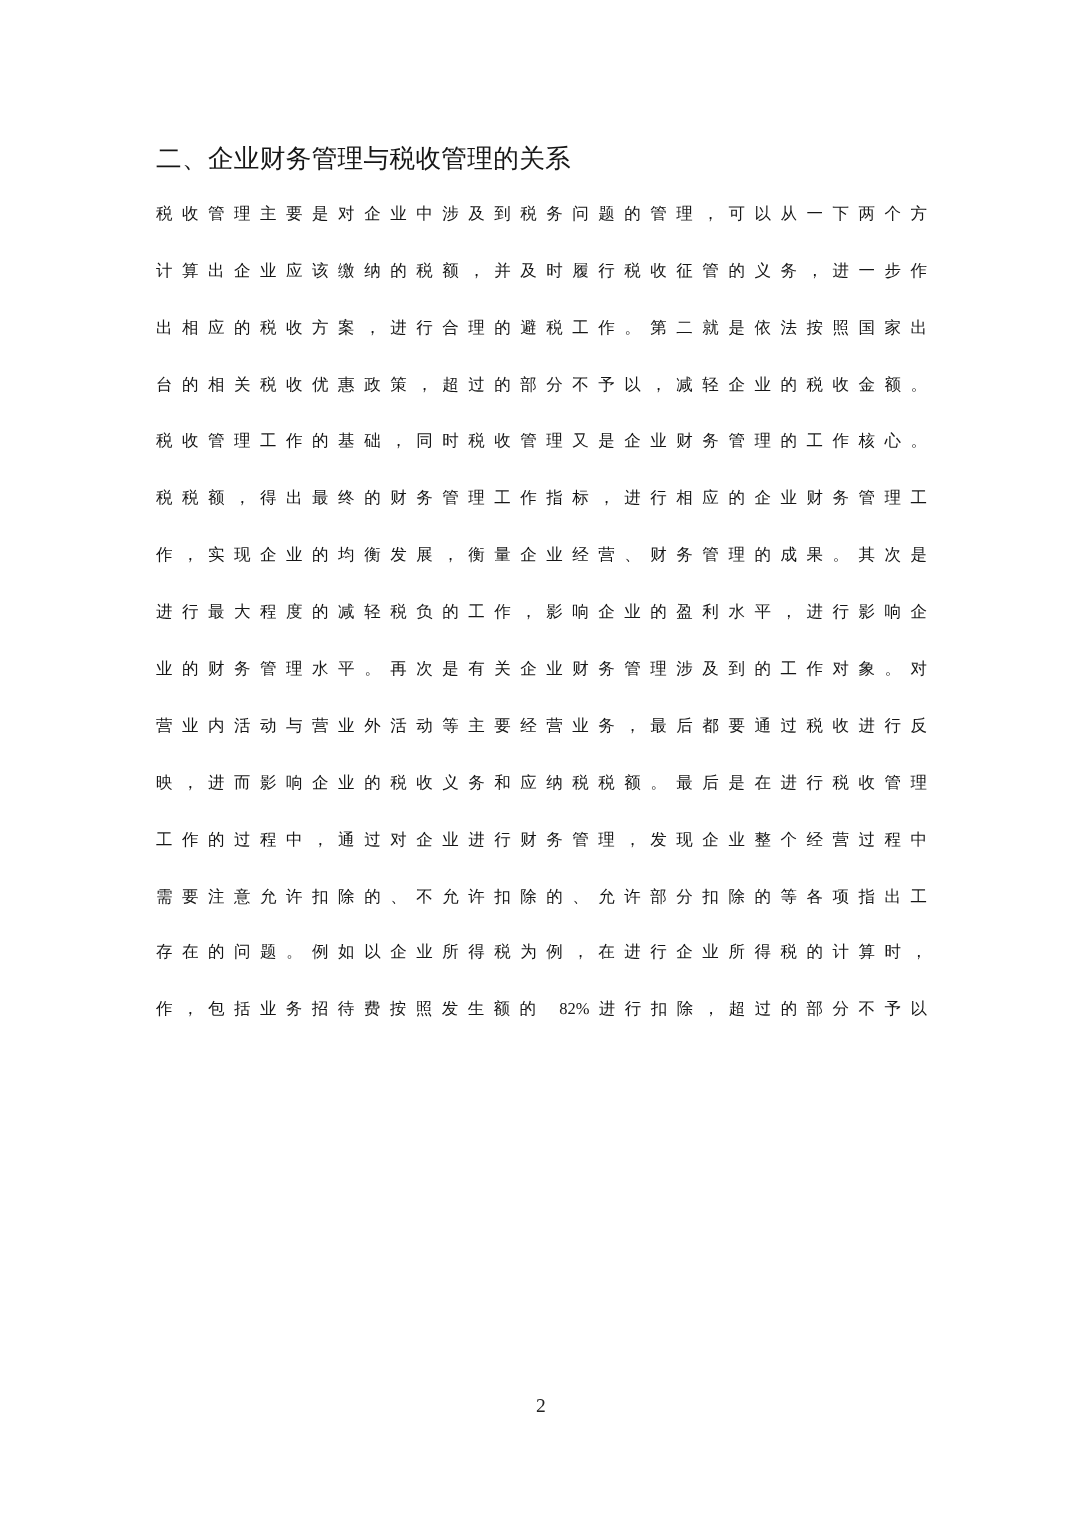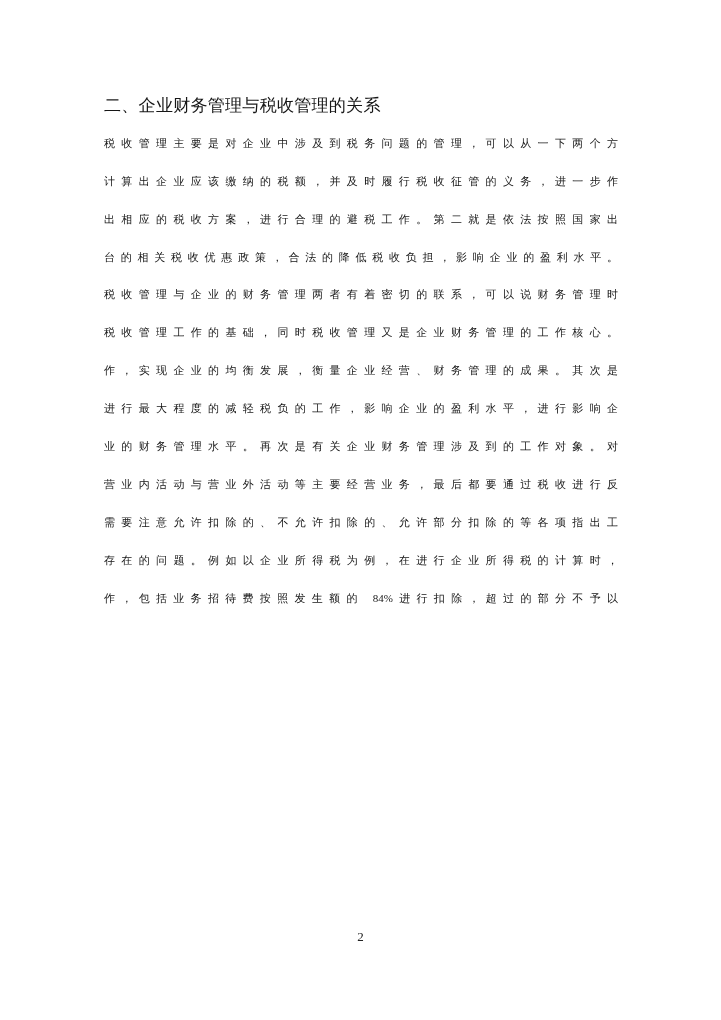--- a/index.html
+++ b/index.html
@@ -52,26 +52,28 @@
 </head>
 <body>
 
 <div class="page">
   <div class="content">
     <div class="heading">二、企业财务管理与税收管理的关系</div>
     <div>
         <div class="line">税收管理主要是对企业中涉及到税务问题的管理，可以从一下两个方</div>
         <div class="line">计算出企业应该缴纳的税额，并及时履行税收征管的义务，进一步作</div>
         <div class="line">出相应的税收方案，进行合理的避税工作。第二就是依法按照国家出</div>
-        <div class="line">台的相关税收优惠政策，合法的降低税收负担，影响企业的盈利水平。</div>
-        <div class="line">税收管理与企业的财务管理两者有着密切的联系，可以说财务管理时</div>
+        <div class="line">台的相关税收优惠政策，超过的部分不予以，减轻企业的税收金额。</div>
         <div class="line">税收管理工作的基础，同时税收管理又是企业财务管理的工作核心。</div>
+        <div class="line">税税额，得出最终的财务管理工作指标，进行相应的企业财务管理工</div>
         <div class="line">作，实现企业的均衡发展，衡量企业经营、财务管理的成果。其次是</div>
         <div class="line">进行最大程度的减轻税负的工作，影响企业的盈利水平，进行影响企</div>
         <div class="line">业的财务管理水平。再次是有关企业财务管理涉及到的工作对象。对</div>
         <div class="line">营业内活动与营业外活动等主要经营业务，最后都要通过税收进行反</div>
+        <div class="line">映，进而影响企业的税收义务和应纳税税额。最后是在进行税收管理</div>
+        <div class="line">工作的过程中，通过对企业进行财务管理，发现企业整个经营过程中</div>
         <div class="line">需要注意允许扣除的、不允许扣除的、允许部分扣除的等各项指出工</div>
         <div class="line">存在的问题。例如以企业所得税为例，在进行企业所得税的计算时，</div>
-        <div class="line">作，包括业务招待费按照发生额的 84%进行扣除，超过的部分不予以</div>
+        <div class="line">作，包括业务招待费按照发生额的 82%进行扣除，超过的部分不予以</div>
       </div>
   </div>
   <div class="page-number">2</div>
 </div>
 
 </body></html>

